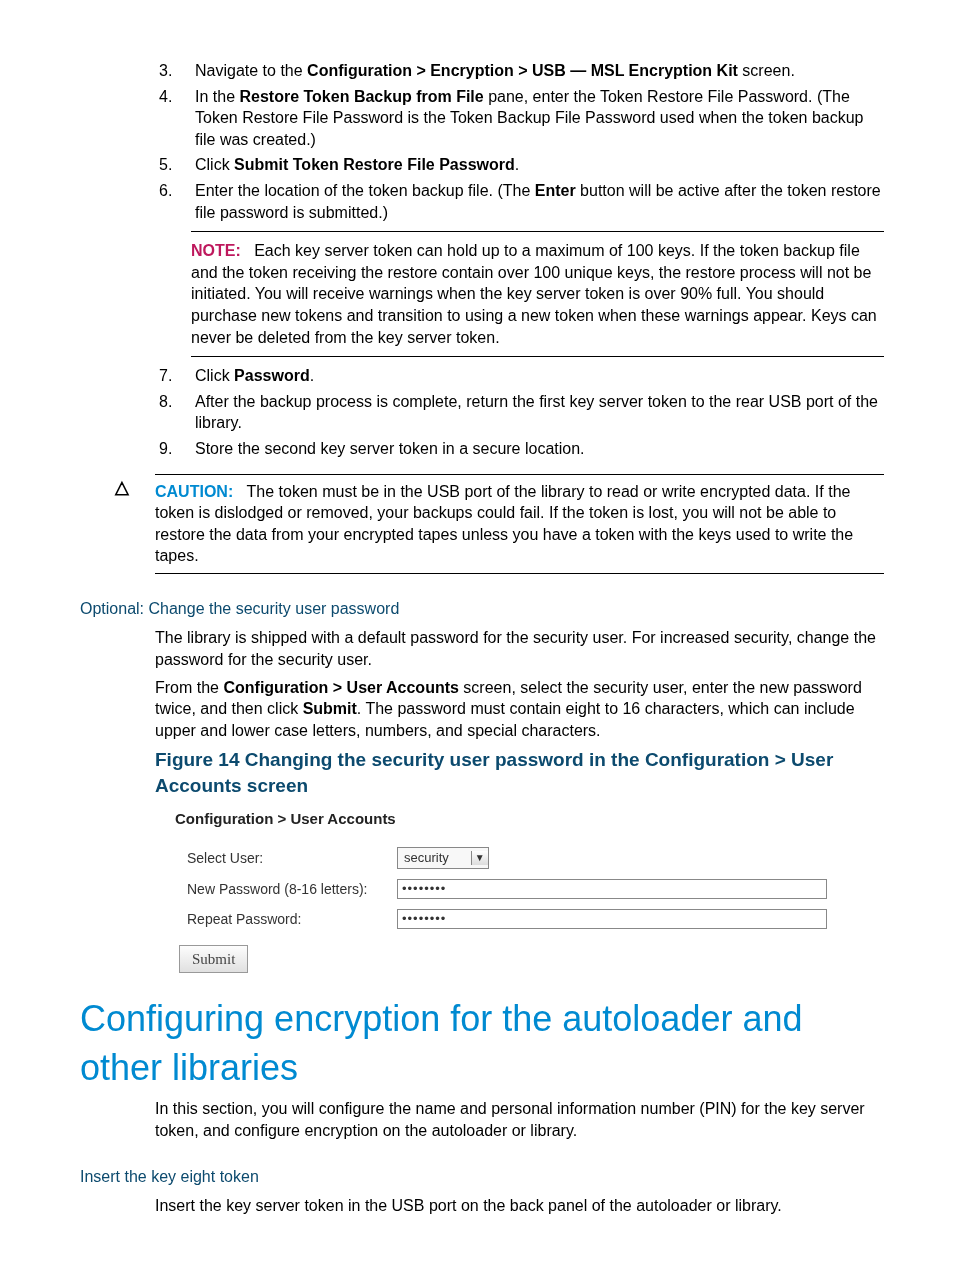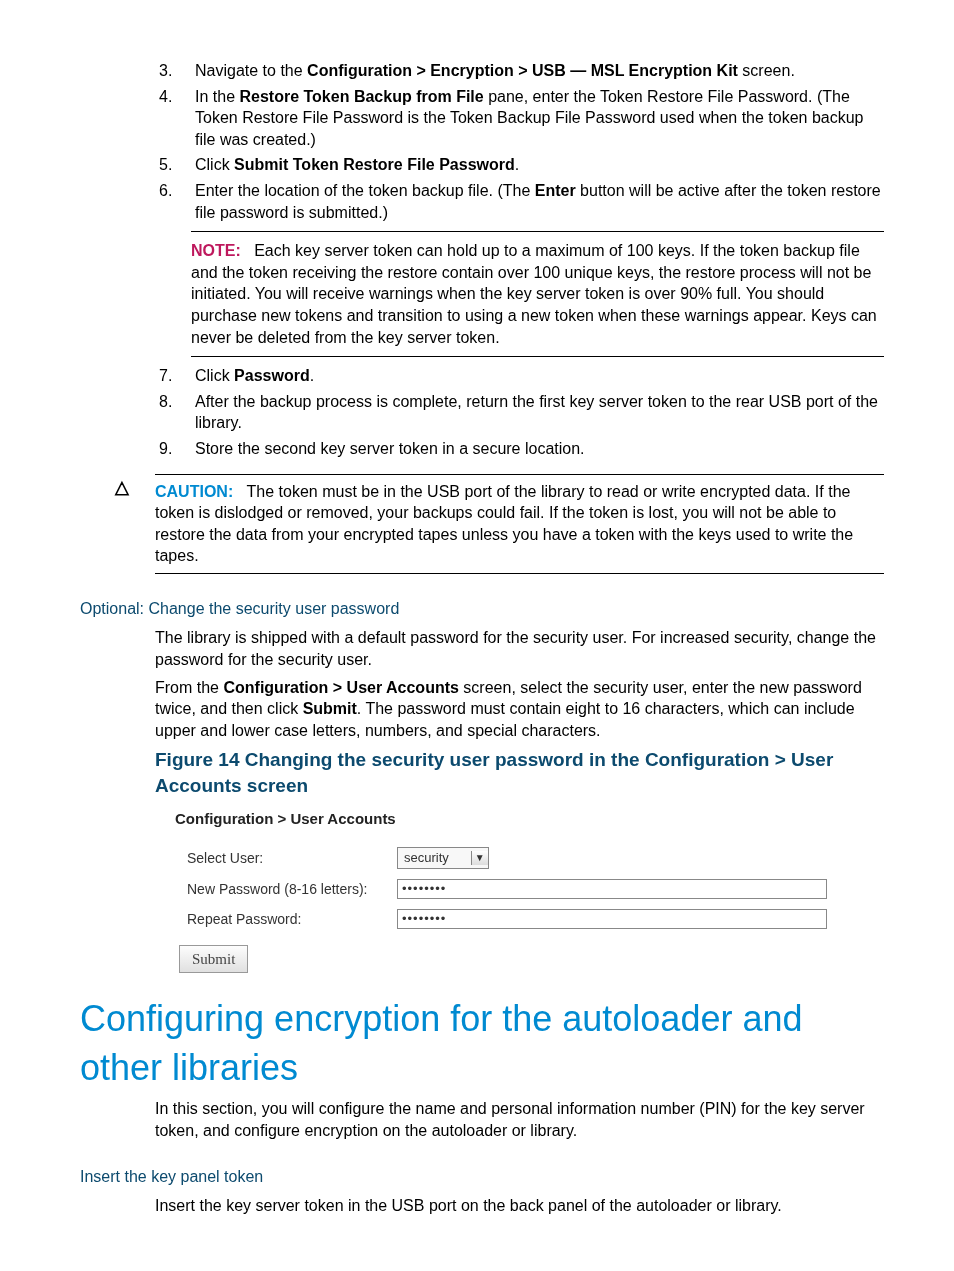--- a/index.html
+++ b/index.html
@@ -250,16 +250,16 @@
     </div>
     <div class="shot-submit">Submit</div>
   </div>
 </div>
 
 <h1 class="section-big">Configuring encryption for the autoloader and other libraries</h1>
 <div class="content-block-narrow">
   <p class="para">In this section, you will configure the name and personal information number (PIN) for the key server token, and configure encryption on the autoloader or library.</p>
 </div>
 
-<h2 class="section">Insert the key panel token</h2>
+<h2 class="section">Insert the key eight token</h2>
 <div class="content-block-narrow">
   <p class="para">Insert the key server token in the USB port on the back panel of the autoloader or library.</p>
 </div>
 
 </body></html>

